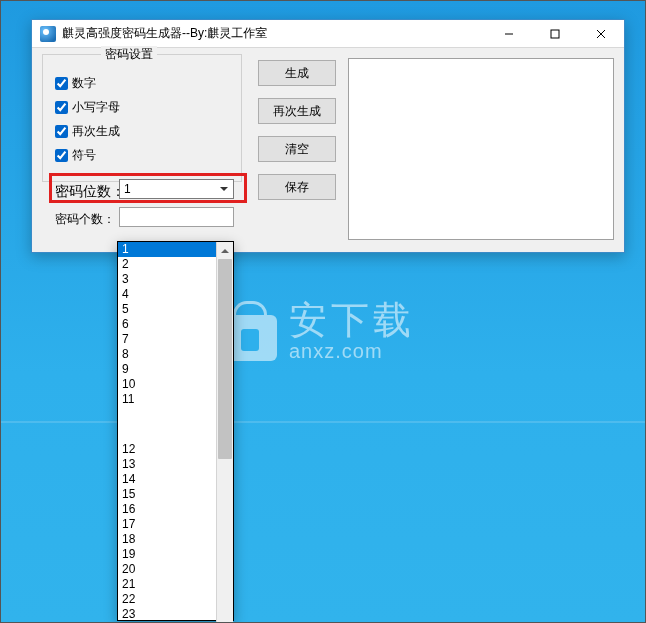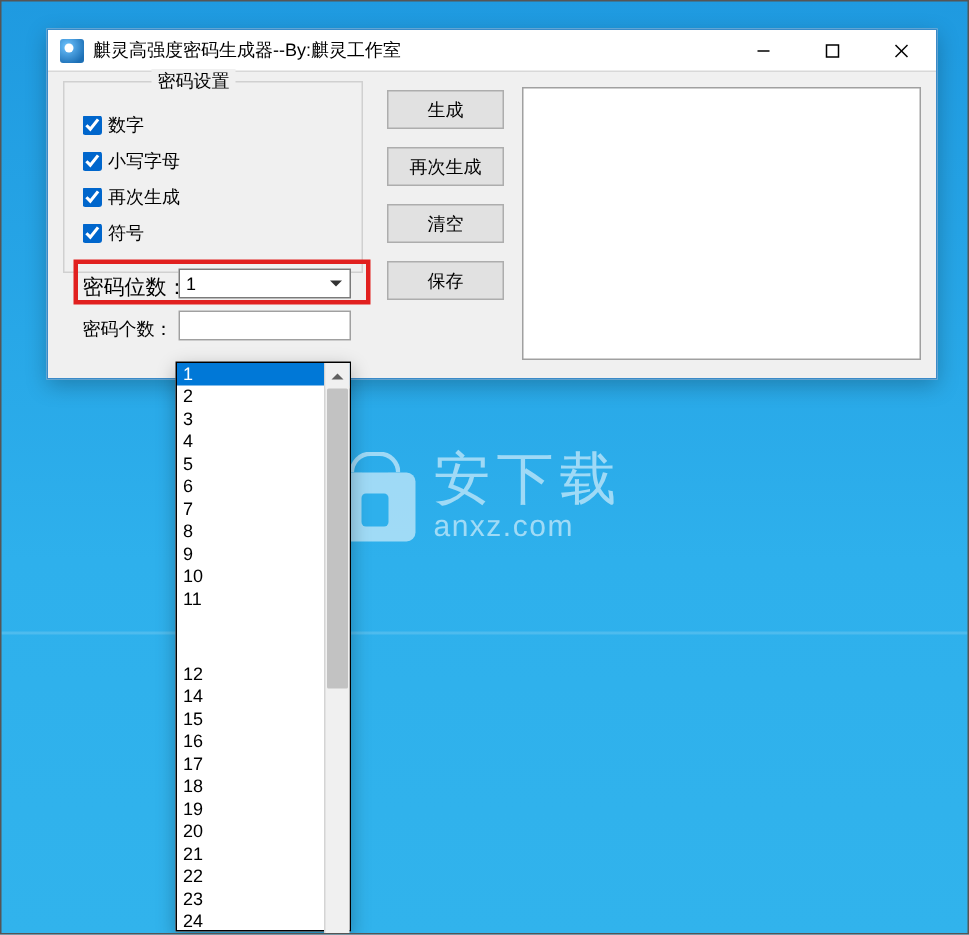--- a/index.html
+++ b/index.html
@@ -281,20 +281,21 @@
       <div class="item" style="padding-right: 18px;">3</div>
       <div class="item" style="padding-right: 18px;">4</div>
       <div class="item" style="padding-right: 18px;">5</div>
       <div class="item" style="padding-right: 18px;">6</div>
       <div class="item" style="padding-right: 18px;">7</div>
       <div class="item" style="padding-right: 18px;">8</div>
       <div class="item" style="padding-right: 18px;">9</div>
       <div class="item" style="">10</div>
       <div class="item" style="padding-right: 18px;">11</div>
       <div class="item" style="padding-right: 18px; margin-top: 35px;">12</div>
+      <div class="item" style="padding-right: 18px;">13</div>
       <div class="item" style="padding-right: 18px;">14</div>
       <div class="item" style="padding-right: 18px;">15</div>
       <div class="item" style="padding-right: 18px;">16</div>
       <div class="item" style="padding-right: 18px;">17</div>
       <div class="item" style="padding-right: 18px;">18</div>
       <div class="item" style="padding-right: 18px;">19</div>
       <div class="item" style="padding-right: 18px;">20</div>
       <div class="item" style="padding-right: 18px;">21</div>
       <div class="item" style="padding-right: 18px;">22</div>
       <div class="item" style="padding-right: 18px;">23</div>

